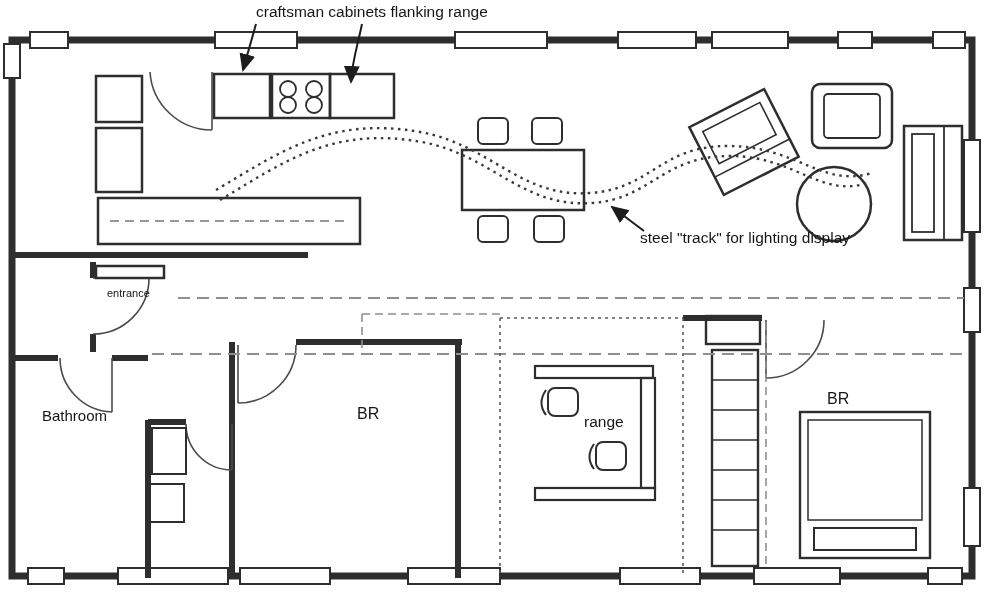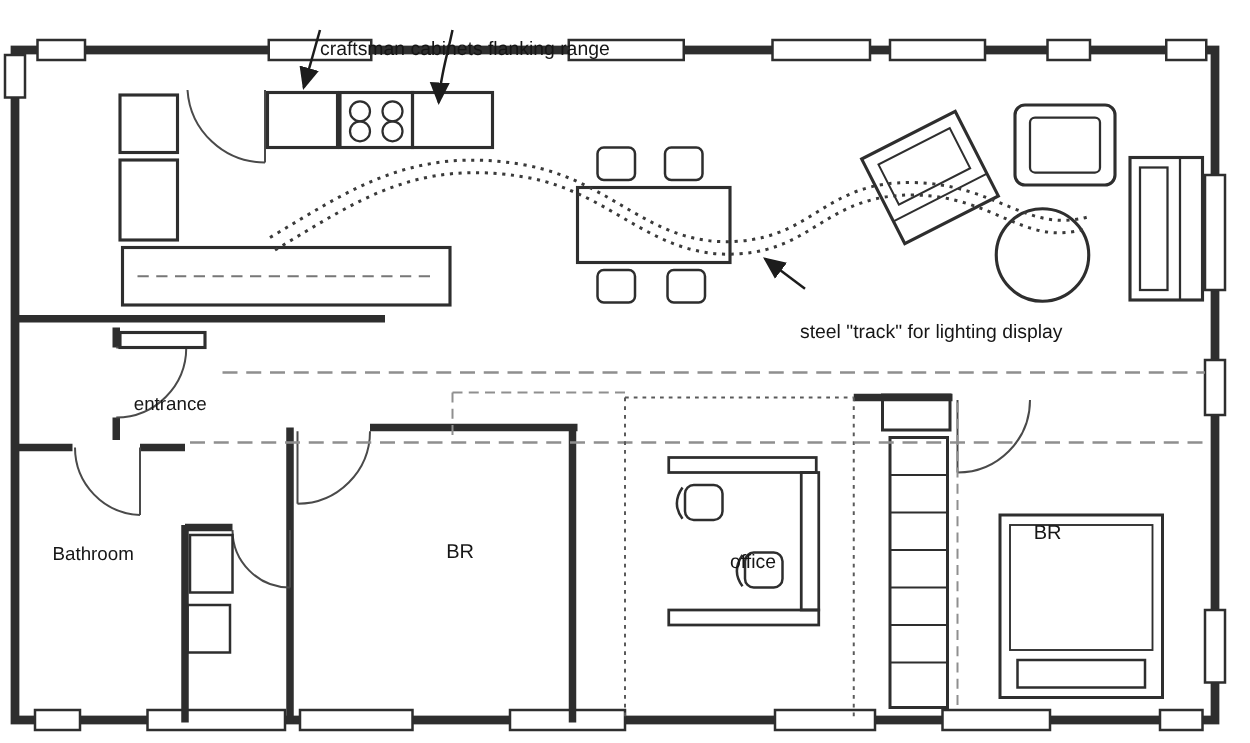--- a/index.html
+++ b/index.html
@@ -9,21 +9,20 @@
     background:#ffffff;
     font-family:"Liberation Sans", sans-serif;
     overflow:hidden;
   }
   .stage svg{position:absolute;left:0;top:0;}
   .lbl{
     position:absolute;
     color:#161616;
     white-space:nowrap;
     line-height:1;
-    margin-top:28px;
   }
   .lbl-annot{font-size:15.5px;}
   .lbl-room{font-size:15px;}
   .lbl-br{font-size:16px;}
 </style>
 </head>
 <body>
 
 <div class="stage">
 
@@ -178,23 +177,23 @@
       <path d="M 256 24 L 243 70" marker-end="url(#arrow)"></path>
       <path d="M 362 24 C 357 48 352 62 351 82" marker-end="url(#arrow)"></path>
       <path d="M 644 231 L 612 207" marker-end="url(#arrow)"></path>
     </g>
   </svg>
 
   <div class="lbl lbl-annot" style="left:256px;top:4px">craftsman cabinets flanking range</div>
 
   <div class="lbl lbl-annot" style="left:640px;top:230px">steel "track" for lighting display</div>
 
-  <div class="lbl lbl-room" style="left:107px;top:288px;font-size:15px">entrance</div>
+  <div class="lbl lbl-room" style="left:107px;top:288px;font-size:11px">entrance</div>
 
   <div class="lbl lbl-room" style="left:42px;top:408px">Bathroom</div>
 
   <div class="lbl lbl-br" style="left:357px;top:406px">BR</div>
 
-  <div class="lbl lbl-room" style="left:584px;top:414px;font-size:15.5px">office</div>
+  <div class="lbl lbl-room" style="left:584px;top:414px;font-size:15.5px">range</div>
 
   <div class="lbl lbl-br" style="left:827px;top:391px">BR</div>
 
 </div>
 
 </body></html>

